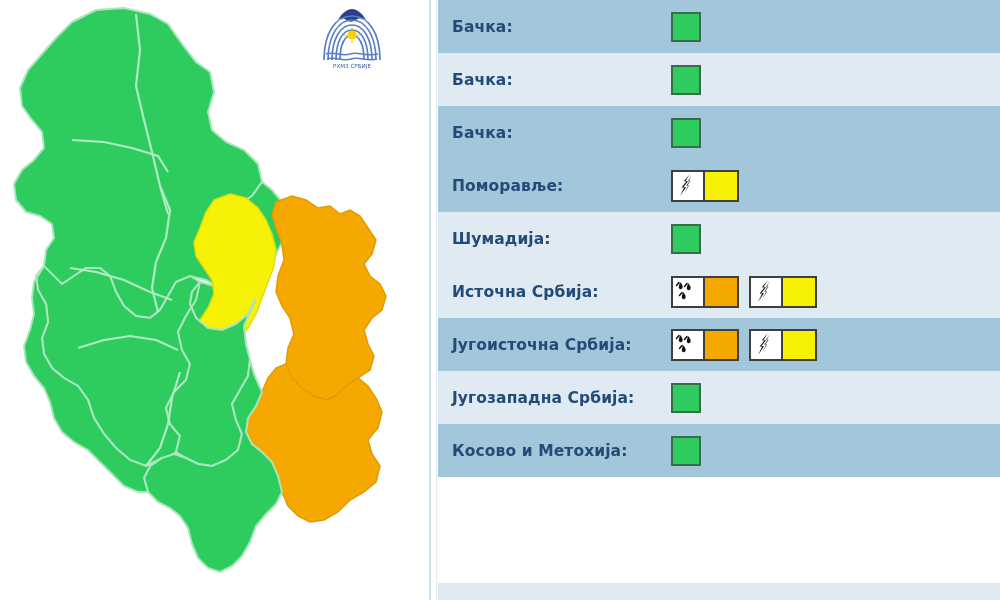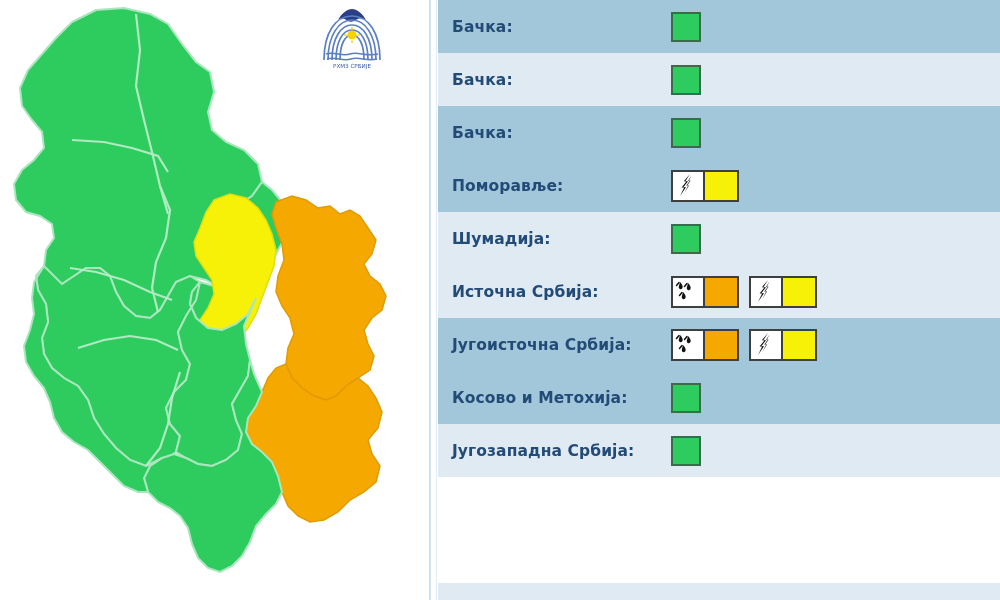--- a/index.html
+++ b/index.html
@@ -374,28 +374,28 @@
             <div class="pict">
               <svg width="30" height="26" viewBox="0 0 30 26">
                 <path fill="#111" d="M17,2 L12.5,9 L15,9.2 L10.5,15 L13,15.2 L7,24 L11.2,15.6 L8.6,15.4 L13.4,9.4 L10.8,9.2 Z"></path>
                 <path fill="#111" d="M18.5,3.5 L16,8.5 L17.6,8.7 L14.4,13.2 L16,13.4 L11.5,21 L15,13.8 L13.2,13.6 L16.6,8.9 L15,8.7 Z" opacity="0.85"></path>
               </svg>
             </div>
             <div class="swatch yellow"></div>
           </div>
         </div>
       </div>
+      <div class="row light">
+        <div class="row-label">Југозападна Србија:</div>
+        <div class="icons">
+          <div class="box-green"></div>
+        </div>
+      </div>
       <div class="row dark">
         <div class="row-label">Косово и Метохија:</div>
         <div class="icons">
           <div class="box-green"></div>
         </div>
       </div>
-      <div class="row light">
-        <div class="row-label">Југозападна Србија:</div>
-        <div class="icons">
-          <div class="box-green"></div>
-        </div>
-      </div>
     </div>
   <div id="tail"></div>
 
 </div>
 
 </body></html>

